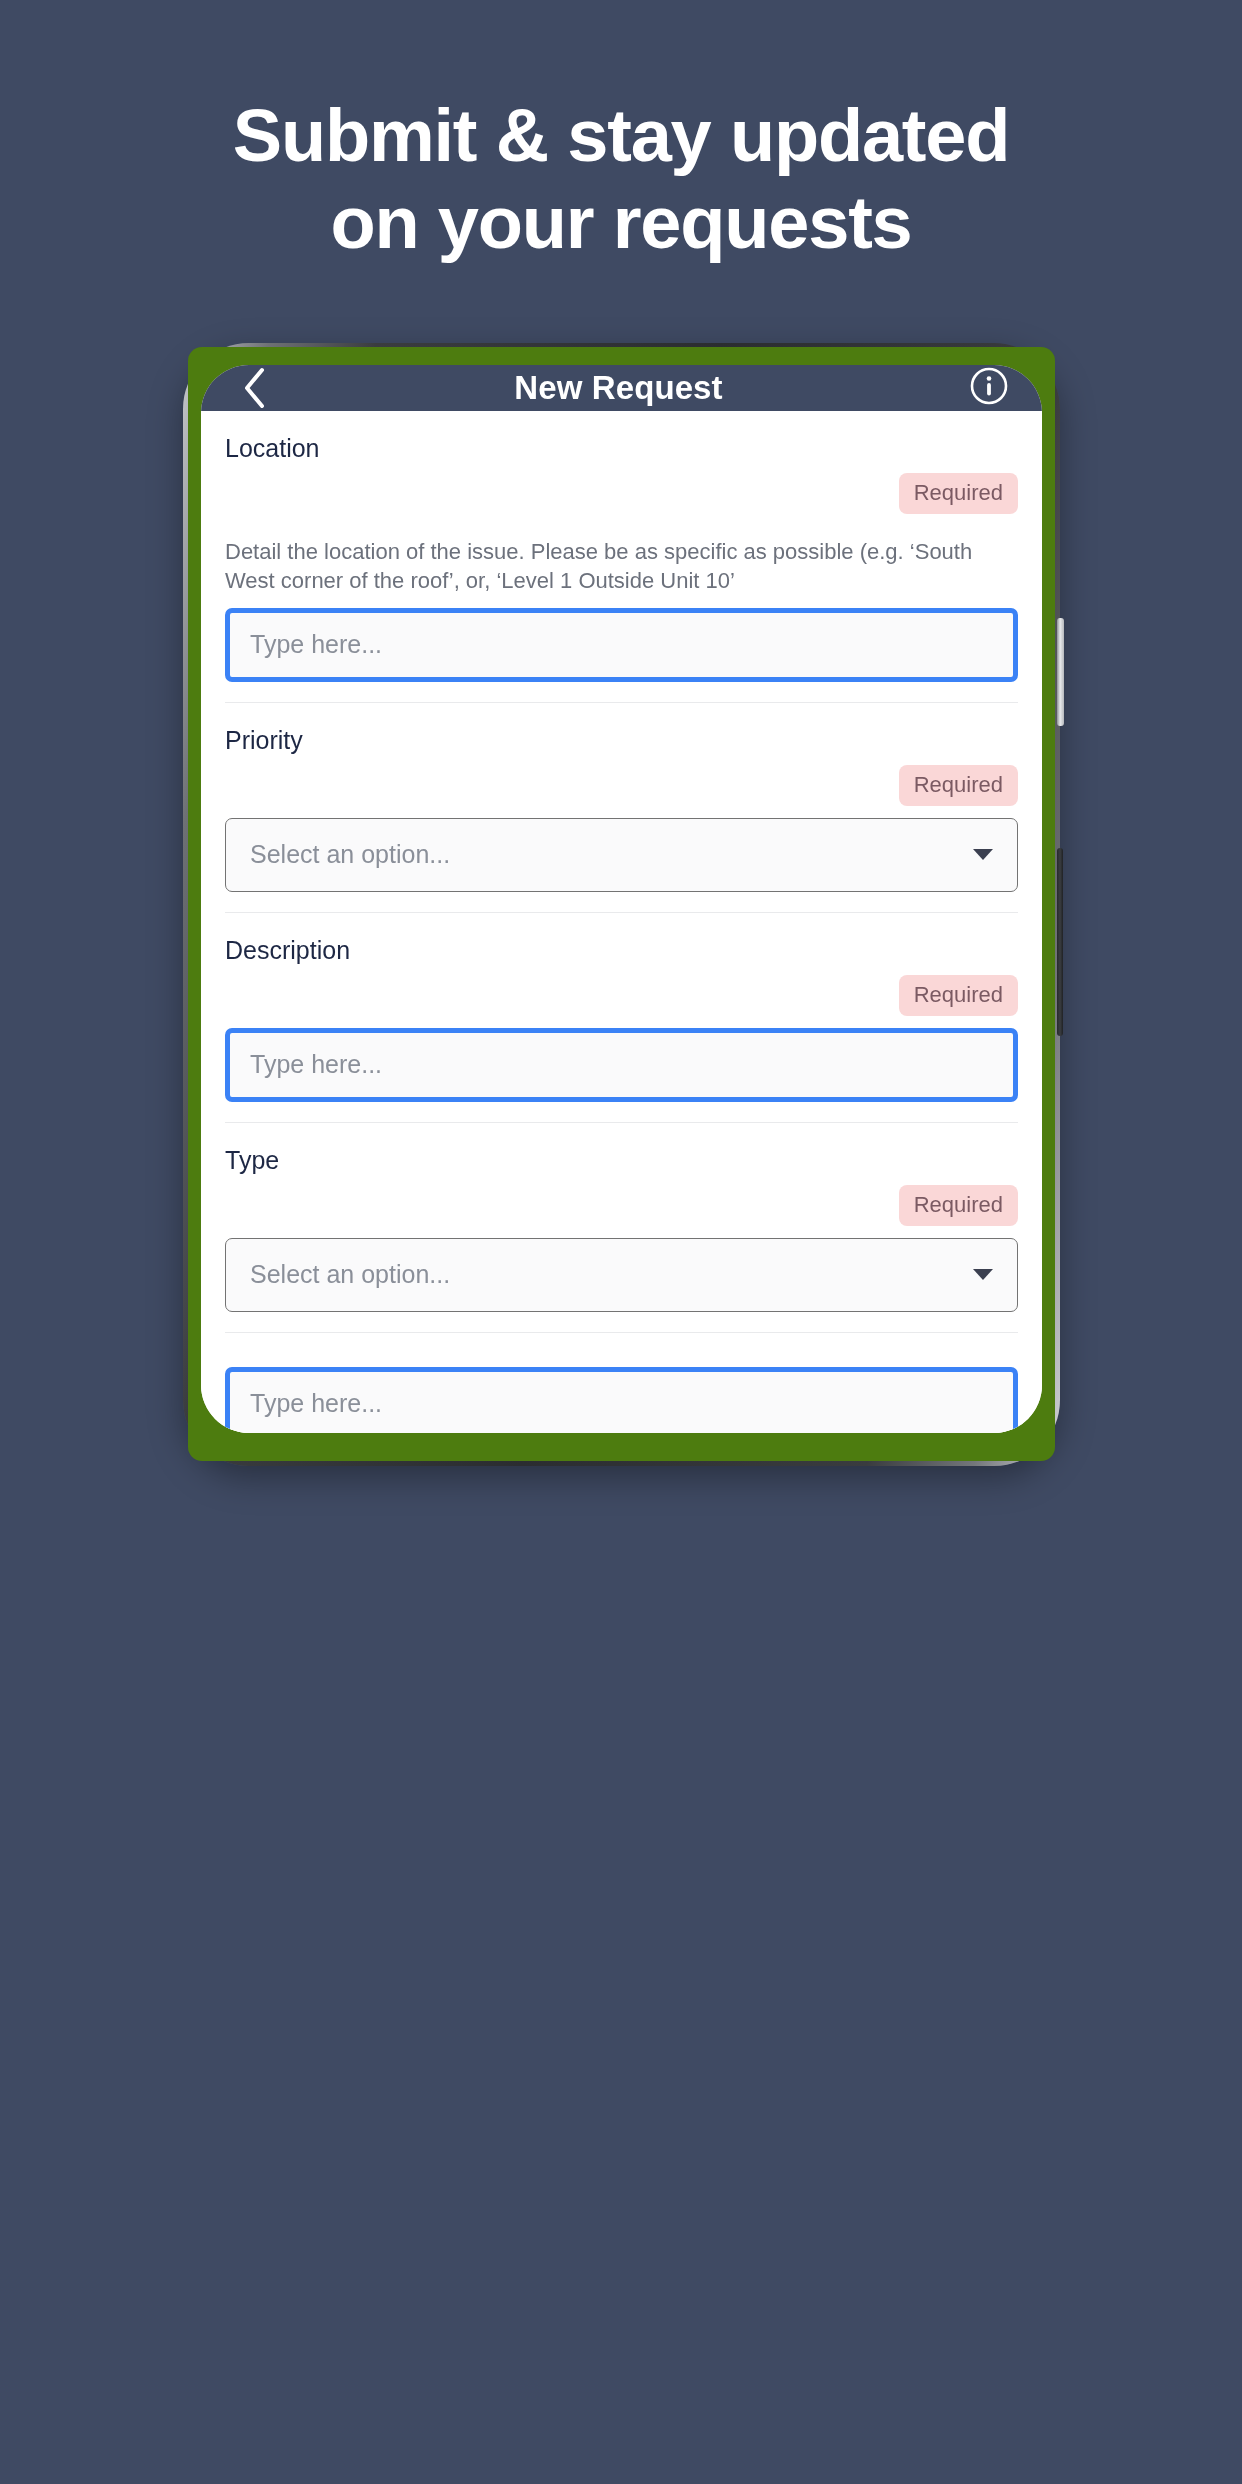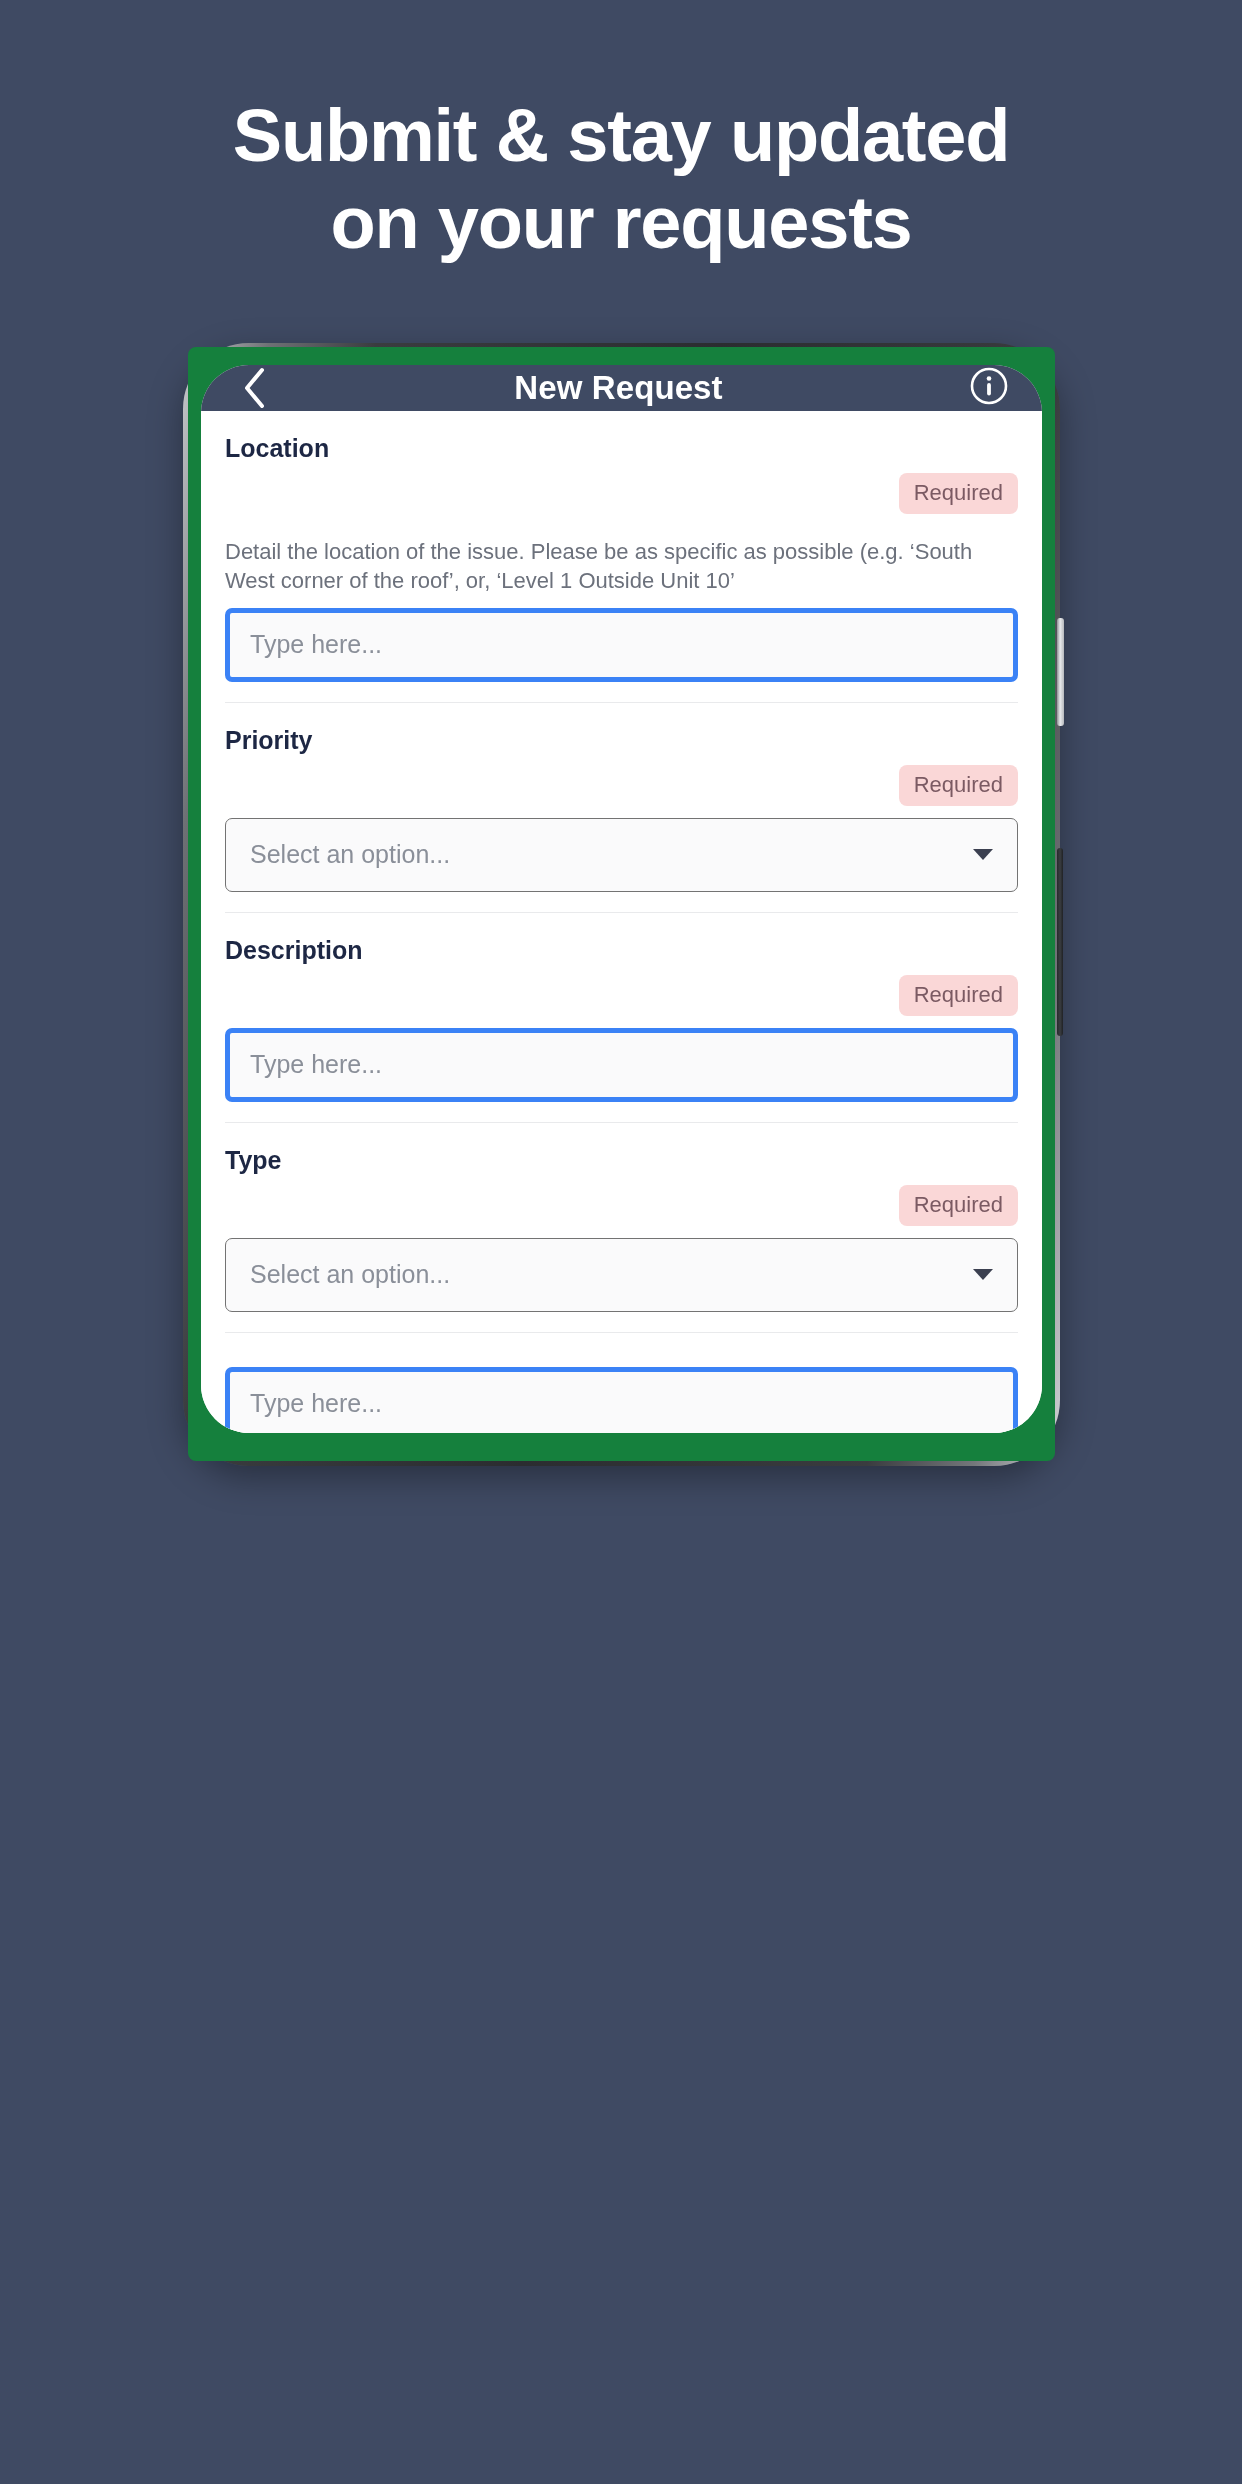--- a/index.html
+++ b/index.html
@@ -42,22 +42,22 @@
   .phone-outer {
     position: absolute;
     inset: 0;
     border-radius: 66px;
     background: linear-gradient(100deg,#c9cbce 0%,#6e7175 8%,#3a3c3f 18%,#2b2d30 50%,#3a3c3f 82%,#74777b 92%,#d2d4d7 100%);
     box-shadow: 0 12px 34px rgba(0,0,0,.34);
   }
   .phone-frame {
     position: absolute;
     left: 5px; top: 4px; right: 5px; bottom: 5px;
-    border-radius: 8px;
-    background: #15803d;
+    border-radius: 14px;
+    background: #4d7c0f;
   }
   .phone-screen {
     position: absolute;
     left: 13px;
     top: 18px;
     right: 13px;
     bottom: 28px;
     border-radius: 48px;
     background: #f4f4f5;
     overflow: hidden;
@@ -153,21 +153,21 @@
   }
   .field:last-child { border-bottom: none; }
   .field-head {
     display: flex;
     align-items: flex-start;
     justify-content: space-between;
     gap: 12px;
   }
   .field-label {
     font-size: 25px;
-    font-weight: 700;
+    font-weight: 400;
     color: #1d2744;
     line-height: 1.25;
   }
   .badge {
     font-size: 22px;
     line-height: 1;
     padding: 9px 15px 10px;
     border-radius: 8px;
     white-space: nowrap;
     font-weight: 400;

